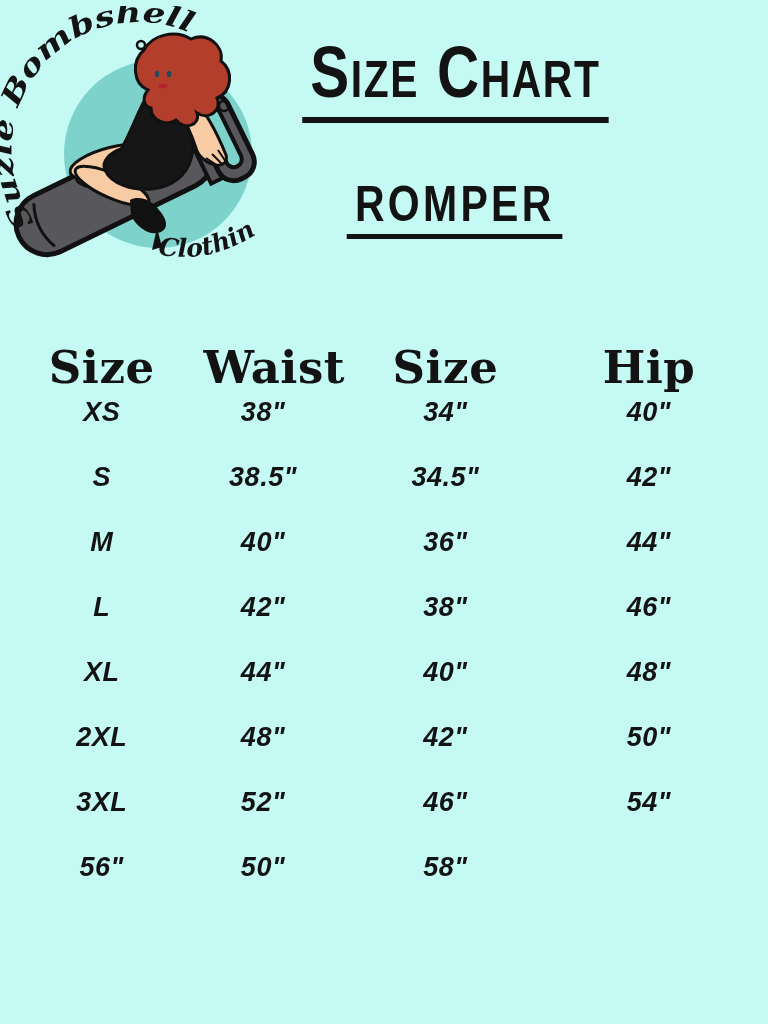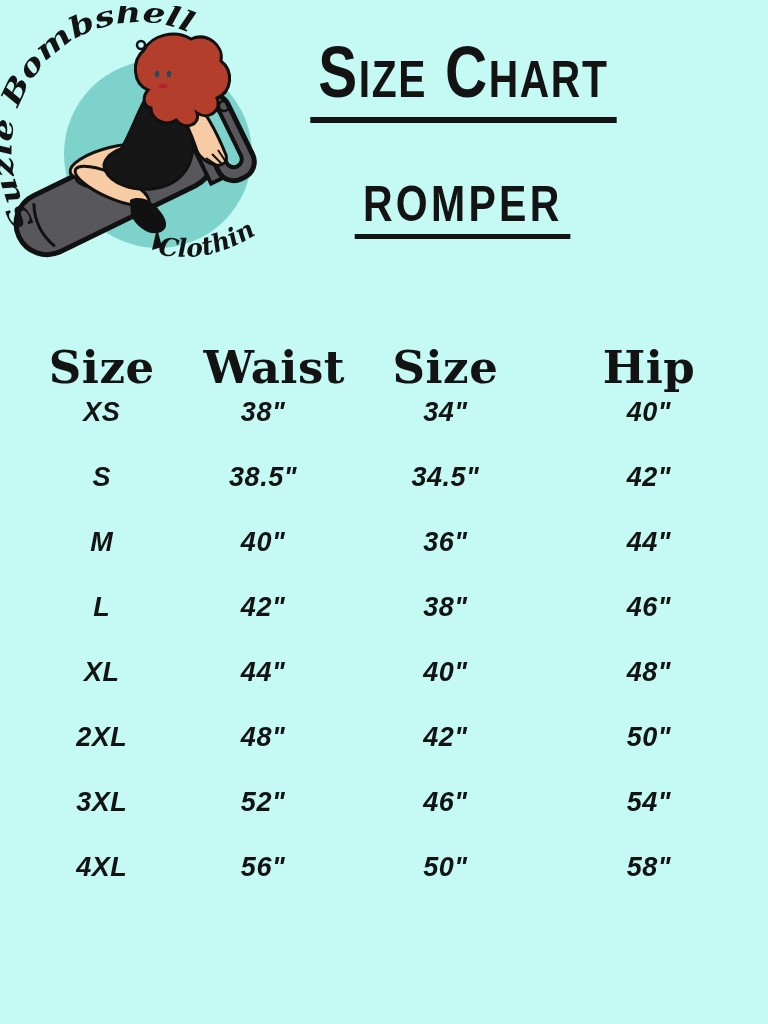--- a/index.html
+++ b/index.html
@@ -21,21 +21,21 @@
   }
   
   .logo{position:absolute;left:0;top:6px;width:274px;height:266px;}
   .logo svg{width:100%;height:100%;}
   .script-text{
     font-family:"DejaVu Serif", serif;
     font-style:italic;font-weight:bold;
     fill:var(--ink);
   }
   
-  .titles{position:absolute;left:268px;top:34px;width:390px;text-align:center;}
+  .titles{position:absolute;left:260px;top:34px;width:390px;text-align:center;}
   .trow{display:block;}
   .page-title{
     display:inline-block;margin:0;
     font-family:"Liberation Sans", sans-serif;
     font-weight:700;font-size:73px;line-height:1.05;
     font-variant:small-caps;letter-spacing:2px;
     transform:scaleX(0.80);transform-origin:50% 0;
     border-bottom:6px solid var(--ink);
     padding:0 10px 6px 10px;
     white-space:nowrap;color:var(--ink);
@@ -194,18 +194,17 @@
     </div>
 
     <div class="tr">
       <div class="td">3XL</div>
       <div class="td">52"</div>
       <div class="td">46"</div>
       <div class="td">54"</div>
     </div>
 
     <div class="tr">
-      <div class="td">4XL</div>
       <div class="td">56"</div>
       <div class="td">50"</div>
       <div class="td">58"</div>
     </div>
   </div>
 
 </body></html>

